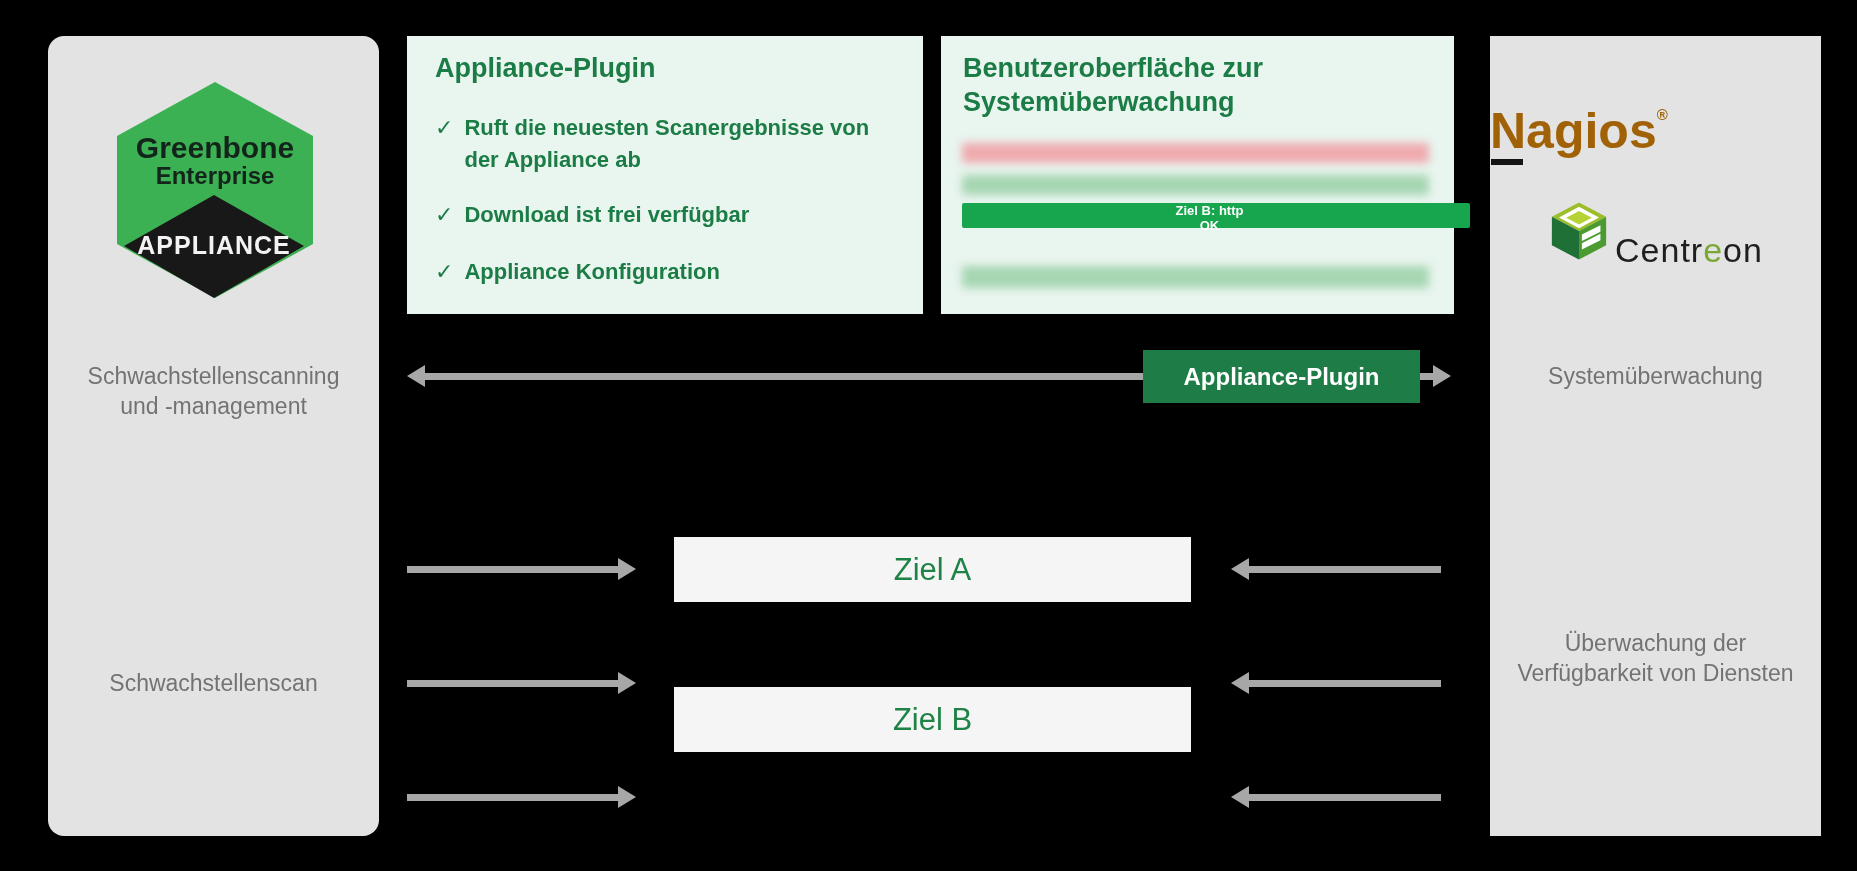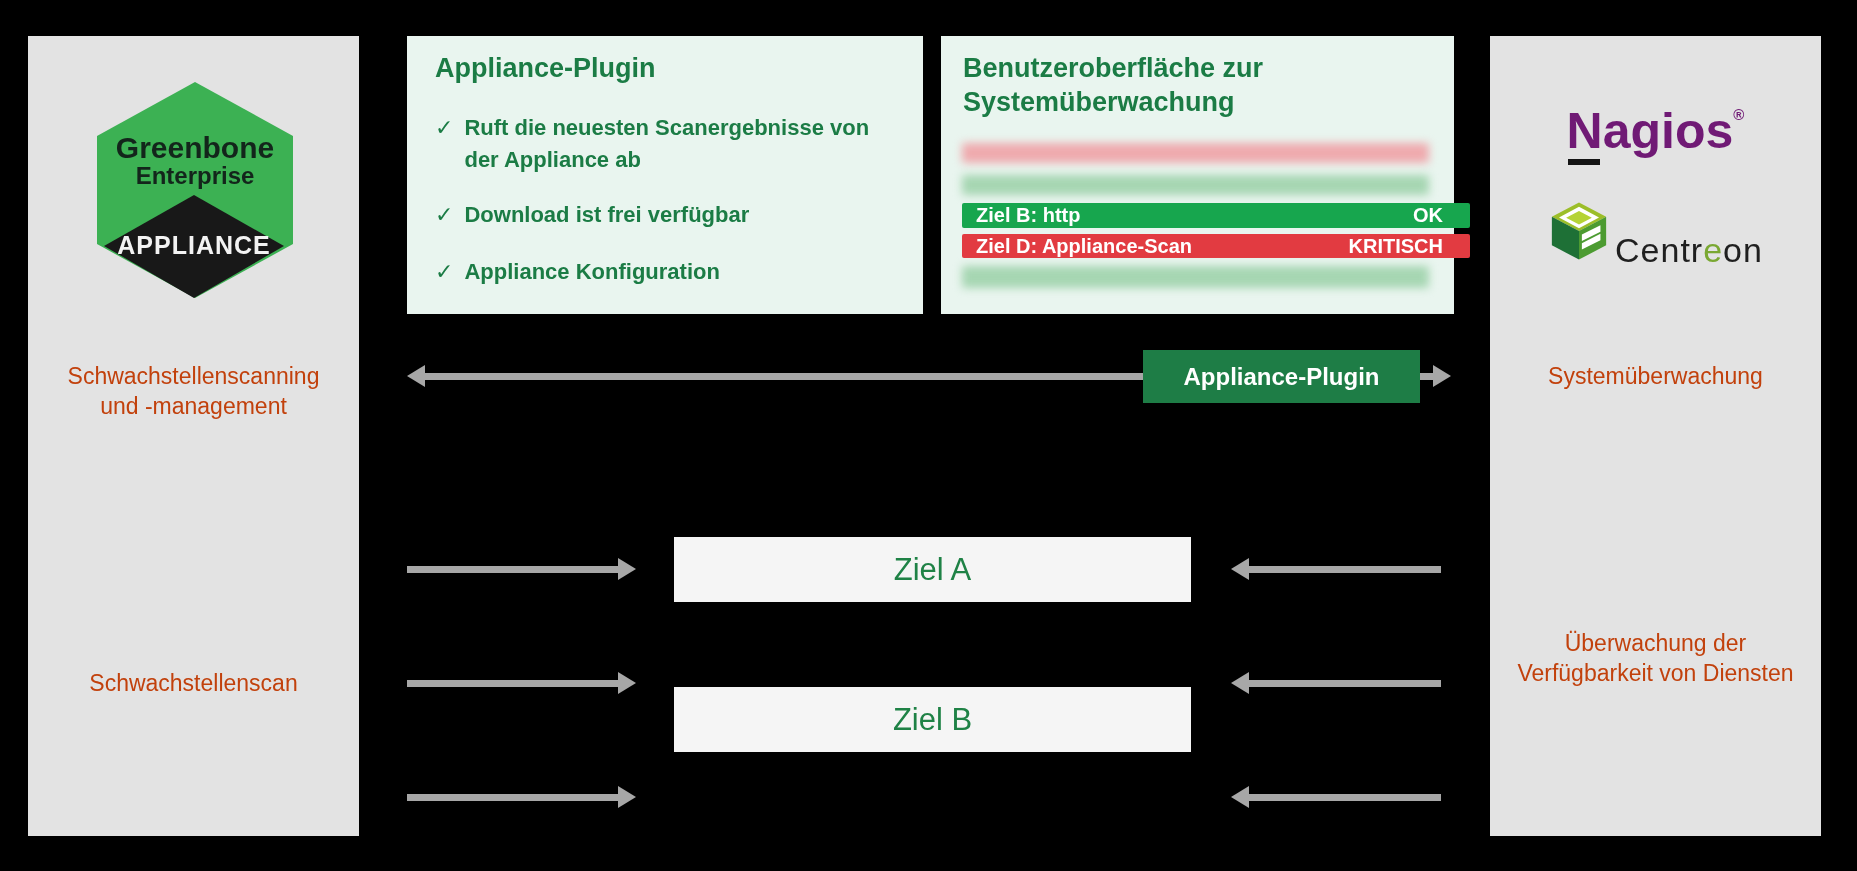--- a/index.html
+++ b/index.html
@@ -1,31 +1,31 @@
 <!DOCTYPE html>
 <html><head>
 <meta charset="utf-8">
 <style>
   html,body{margin:0;padding:0;background:#000;}
   .canvas{position:relative;width:1857px;height:871px;background:#000000;
           font-family:"Liberation Sans","DejaVu Sans",sans-serif;overflow:hidden;}
 
   
   .col{position:absolute;top:36px;width:331px;height:800px;background:#e3e3e3;}
-  .col-left{left:28px;}
+  .col-left{left:48px;border-radius:16px;}
   .col-right{left:1490px;}
-  .col-label{position:absolute;left:0;width:100%;text-align:center;color:#c2410c;
+  .col-label{position:absolute;left:0;width:100%;text-align:center;color:#737373;
              font-size:23px;line-height:1.32;white-space:pre-line;}
 
   
   .greenbone-logo{position:absolute;left:69px;top:46px;}
 
   
-  .nagios{position:absolute;left:0;top:70px;width:100%;text-align:center;
-          font-size:50px;font-weight:bold;color:#701a75;letter-spacing:0px;line-height:1;}
+  .nagios{position:absolute;left:0;top:70px;width:100%;text-align:left;
+          font-size:50px;font-weight:bold;color:#a16207;letter-spacing:0px;line-height:1;}
   .nagios-n{position:relative;display:inline-block;}
   .nagios-n::after{content:"";position:absolute;left:1px;right:3px;bottom:-9px;height:6px;background:#141414;}
   .nagios-reg{font-size:15px;vertical-align:28px;font-weight:bold;}
 
   
   .centreon{position:absolute;left:0;top:155px;width:100%;display:flex;
             align-items:center;justify-content:center;gap:5px;}
   .centreon-text{font-size:34px;color:#1f1f1f;letter-spacing:1px;margin-top:40px;}
   .centreon-e{color:#7aa832;}
 
@@ -42,21 +42,21 @@
           color:#1b7c45;font-size:22px;line-height:1.45;font-weight:bold;}
   .bullet-check{flex:0 0 auto;}
   .bullet-text{white-space:pre-line;}
   .bullet-1{top:76px;}
   .bullet-2{top:163px;}
   .bullet-3{top:220px;}
 
   
   .bar{position:absolute;left:21px;width:467px;border-radius:2px;}
   .bar-text{display:flex;justify-content:space-between;align-items:center;
-            padding:0 27px 0 14px;color:#ffffff;font-weight:bold;font-size:20px;}
+            padding:0 27px 0 14px;color:#ffffff;font-weight:bold;font-size:13px;flex-direction:column;}
   .bar-blur-red{background:#efaaae;filter:blur(4px);}
   .bar-blur-green{background:#a6d6b2;filter:blur(4px);}
   .bar-1{top:107px;height:20px;}
   .bar-2{top:139px;height:20px;}
   .bar-3{top:167px;height:25px;background:#17a64e;}
   .bar-4{top:198px;height:24px;background:#e23b41;}
   .bar-5{top:230px;height:22px;}
 
   
   .h-line{position:absolute;height:7px;background:#a7a7a7;}
@@ -114,24 +114,20 @@
 
   <div class="panel panel-monitor">
     <div class="panel-title">Benutzeroberfläche zur
 Systemüberwachung</div>
     <div class="bar bar-1 bar-blur-red"></div>
     <div class="bar bar-2 bar-blur-green"></div>
     <div class="bar bar-3 bar-text">
       <span>Ziel B: http</span>
       <span>OK</span>
     </div>
-    <div class="bar bar-4 bar-text">
-      <span>Ziel D: Appliance-Scan</span>
-      <span>KRITISCH</span>
-    </div>
     <div class="bar bar-5 bar-blur-green"></div>
   </div>
 
   <div class="col col-right">
     <div class="nagios">
       <span class="nagios-n">N</span><span>agios</span><span class="nagios-reg">®</span>
     </div>
     <div class="centreon">
       <svg width="62" height="60" viewBox="0 0 80 84">
         <polygon points="40,2 78,22 40,42 2,22" fill="#9cbe29"></polygon>

